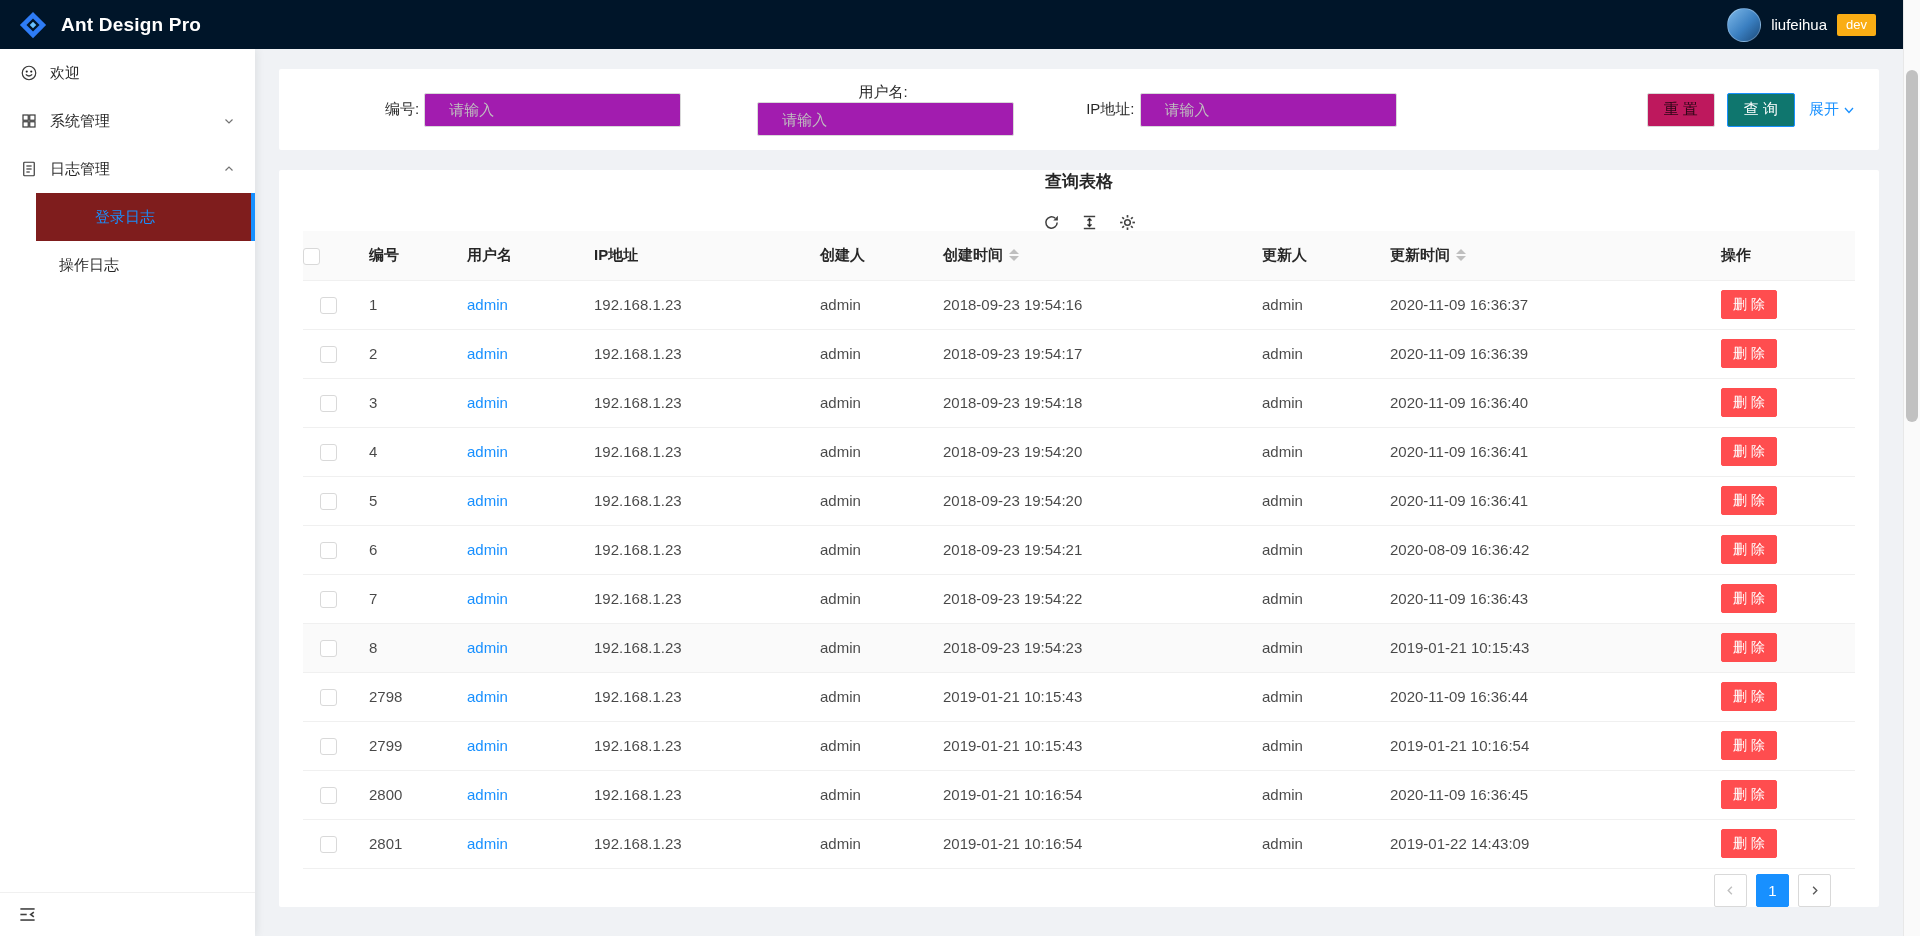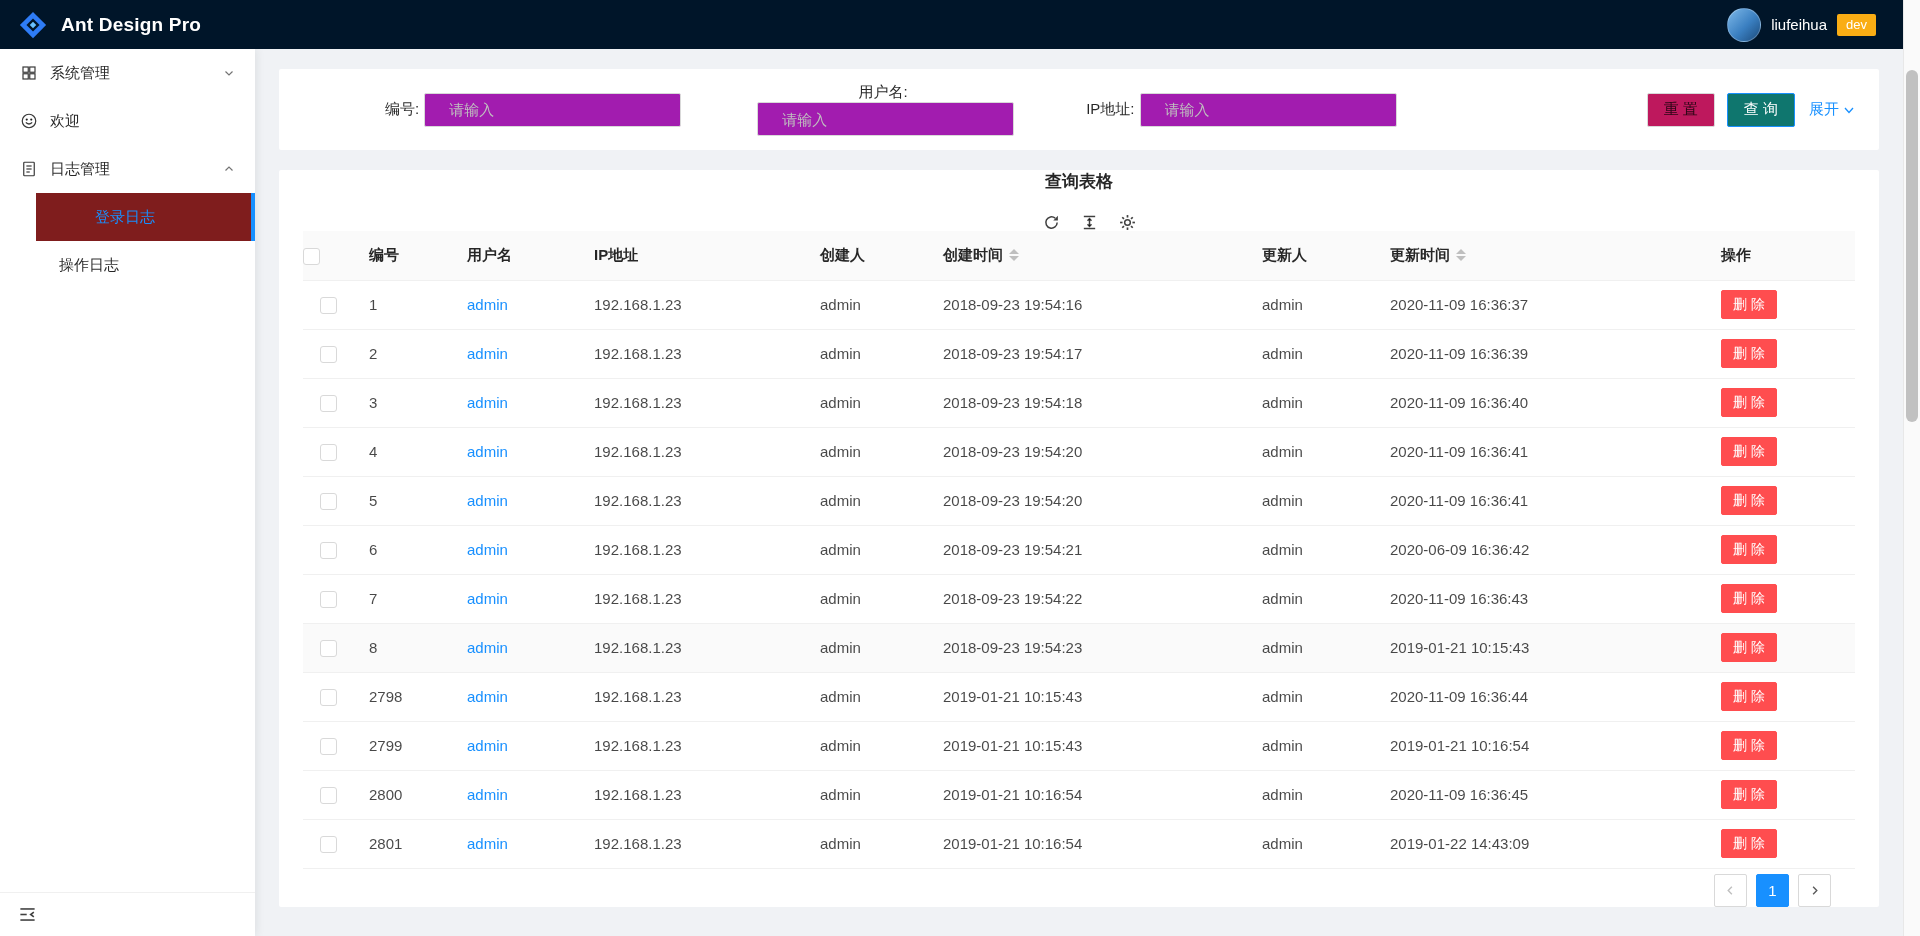--- a/index.html
+++ b/index.html
@@ -172,39 +172,39 @@
     <span class="header-username">liufeihua</span>
     <span class="env-tag">dev</span>
   </div>
 </div>
 
 <div class="sidebar">
   <div class="menu">
 
     <div class="menu-item">
       <svg class="mi-icon" viewBox="0 0 24 24" fill="none" stroke="currentColor" stroke-width="1.6">
+        <circle cx="12" cy="12" r="9"></circle>
+        <circle cx="9" cy="10" r="0.7" fill="currentColor"></circle>
+        <circle cx="15" cy="10" r="0.7" fill="currentColor"></circle>
+        <path d="M8.3 14.3 q3.7 3.4 7.4 0" stroke-linecap="round"></path>
+      </svg>
+      <span>欢迎</span>
+    </div>
+
+    <div class="menu-item">
+      <svg class="mi-icon" viewBox="0 0 24 24" fill="none" stroke="currentColor" stroke-width="1.6">
         <rect x="4" y="4" width="7" height="7"></rect>
         <rect x="13" y="4" width="7" height="7"></rect>
         <rect x="4" y="13" width="7" height="7"></rect>
         <rect x="13" y="13" width="7" height="7"></rect>
       </svg>
       <span>系统管理</span>
       <svg class="chevron" viewBox="0 0 24 24" fill="none" stroke="currentColor" stroke-width="2.4">
         <polyline points="5 9 12 16 19 9"></polyline>
       </svg>
-    </div>
-
-    <div class="menu-item">
-      <svg class="mi-icon" viewBox="0 0 24 24" fill="none" stroke="currentColor" stroke-width="1.6">
-        <circle cx="12" cy="12" r="9"></circle>
-        <circle cx="9" cy="10" r="0.7" fill="currentColor"></circle>
-        <circle cx="15" cy="10" r="0.7" fill="currentColor"></circle>
-        <path d="M8.3 14.3 q3.7 3.4 7.4 0" stroke-linecap="round"></path>
-      </svg>
-      <span>欢迎</span>
     </div>
 
     <div class="menu-item">
       <svg class="mi-icon" viewBox="0 0 24 24" fill="none" stroke="currentColor" stroke-width="1.6">
         <rect x="5" y="3" width="14" height="18" rx="1"></rect>
         <line x1="8.5" y1="8" x2="15.5" y2="8"></line>
         <line x1="8.5" y1="12" x2="15.5" y2="12"></line>
         <line x1="8.5" y1="16" x2="13" y2="16"></line>
       </svg>
       <span>日志管理</span>
@@ -390,21 +390,21 @@
     <td><button class="delete-btn">删 除</button></td>
   </tr>
             <tr class="table-row">
     <td class="cell-checkbox"><span class="checkbox"></span></td>
     <td>6</td>
     <td><a class="link">admin</a></td>
     <td>192.168.1.23</td>
     <td>admin</td>
     <td>2018-09-23 19:54:21</td>
     <td>admin</td>
-    <td>2020-06-09 16:36:42</td>
+    <td>2020-08-09 16:36:42</td>
     <td><button class="delete-btn">删 除</button></td>
   </tr>
             <tr class="table-row">
     <td class="cell-checkbox"><span class="checkbox"></span></td>
     <td>7</td>
     <td><a class="link">admin</a></td>
     <td>192.168.1.23</td>
     <td>admin</td>
     <td>2018-09-23 19:54:22</td>
     <td>admin</td>

